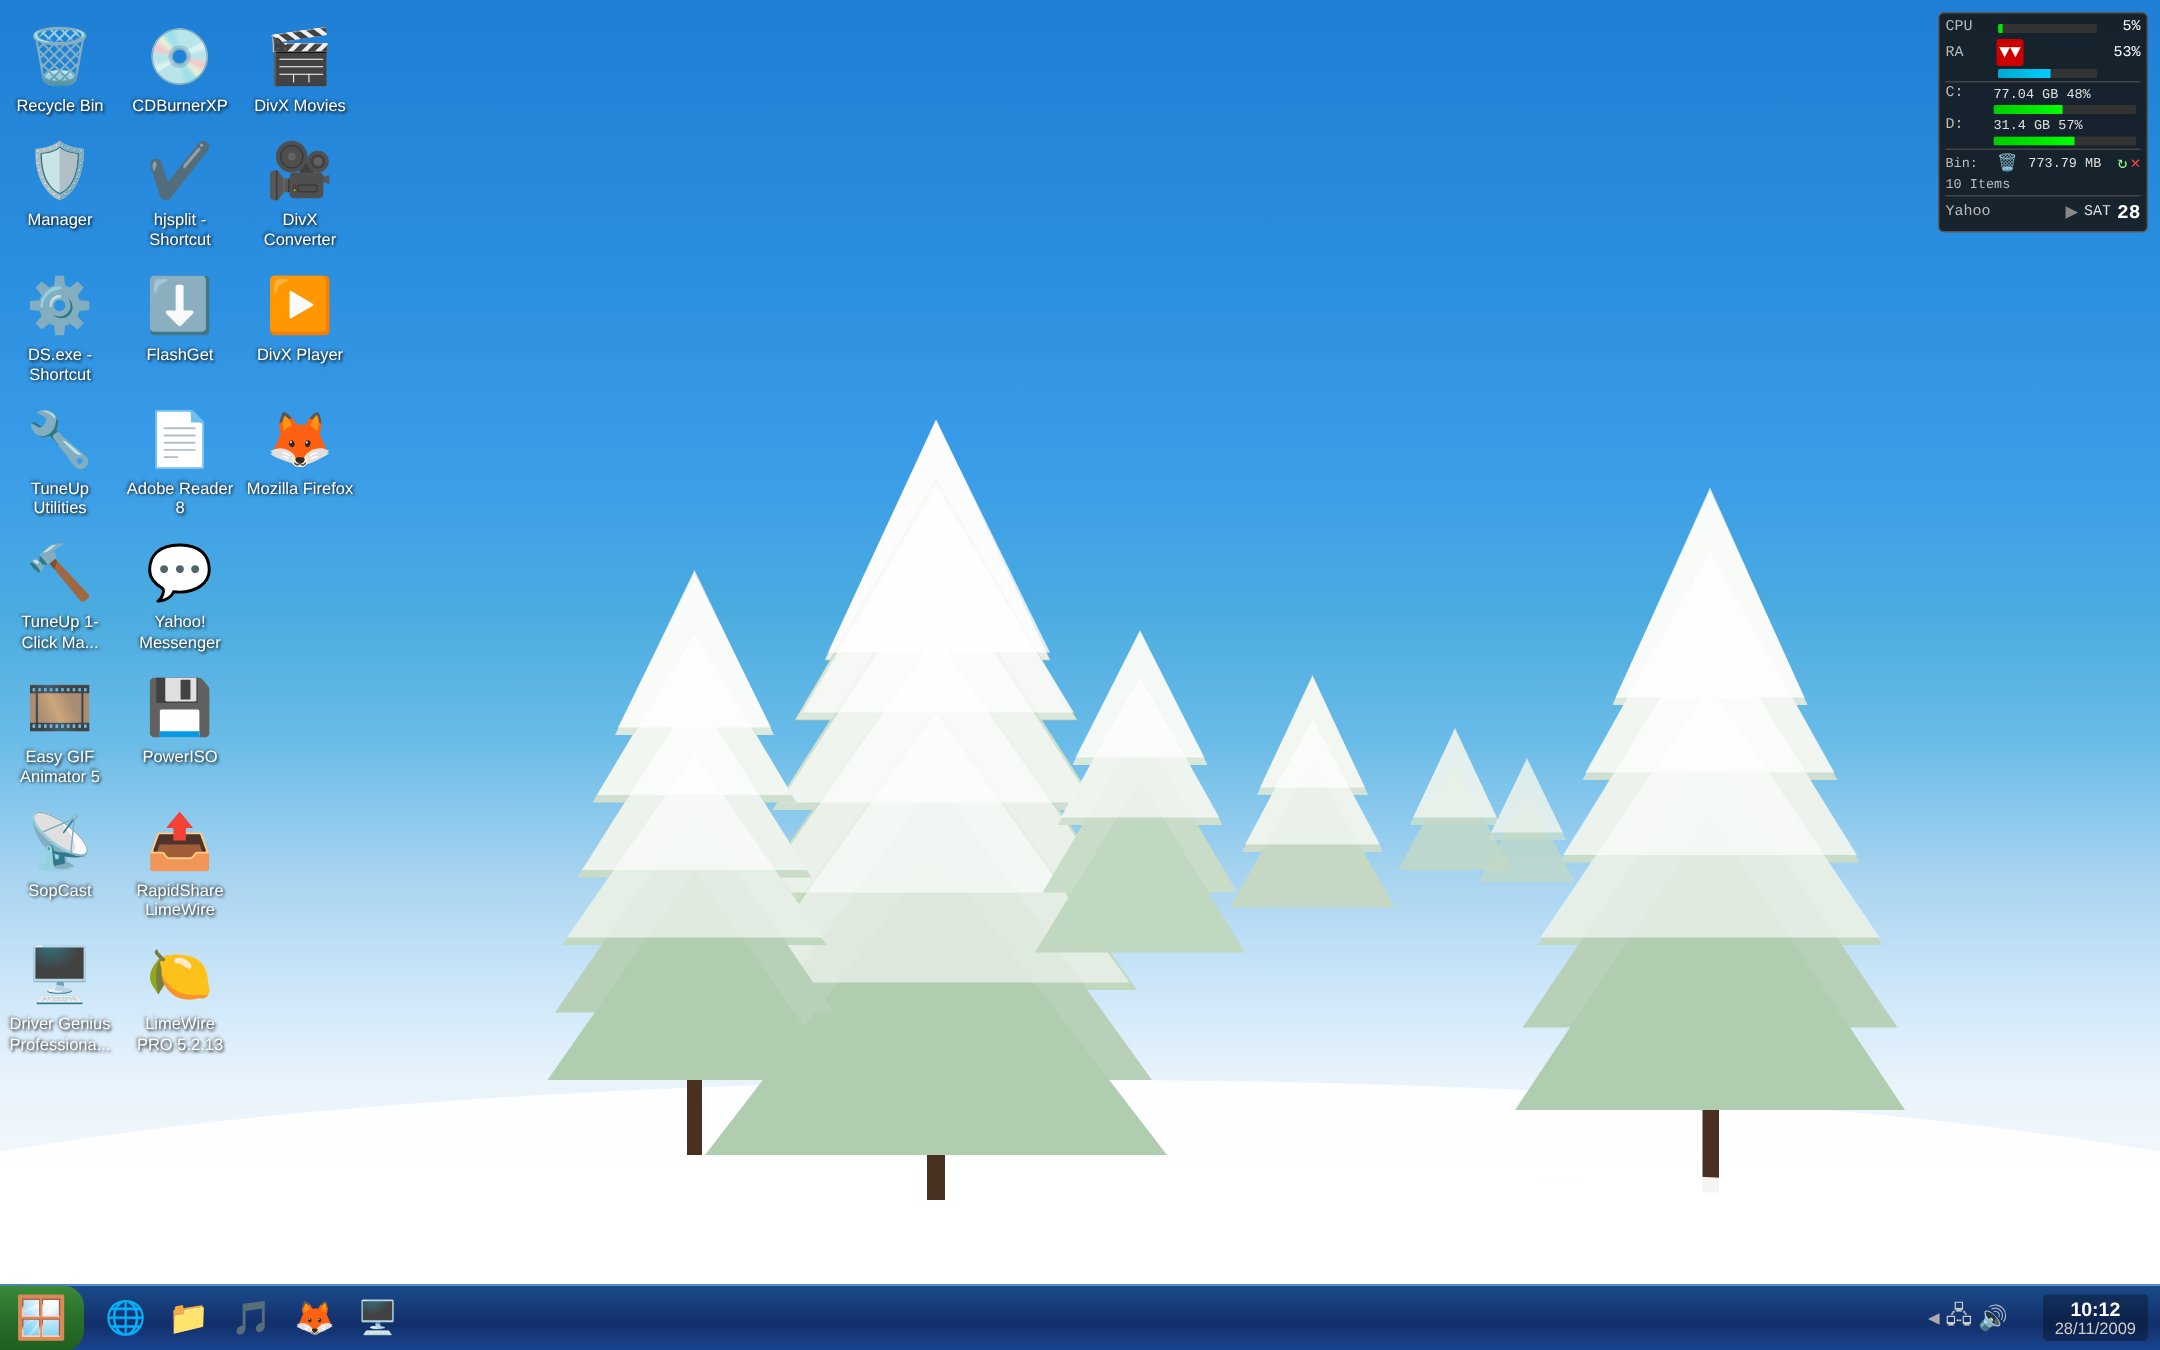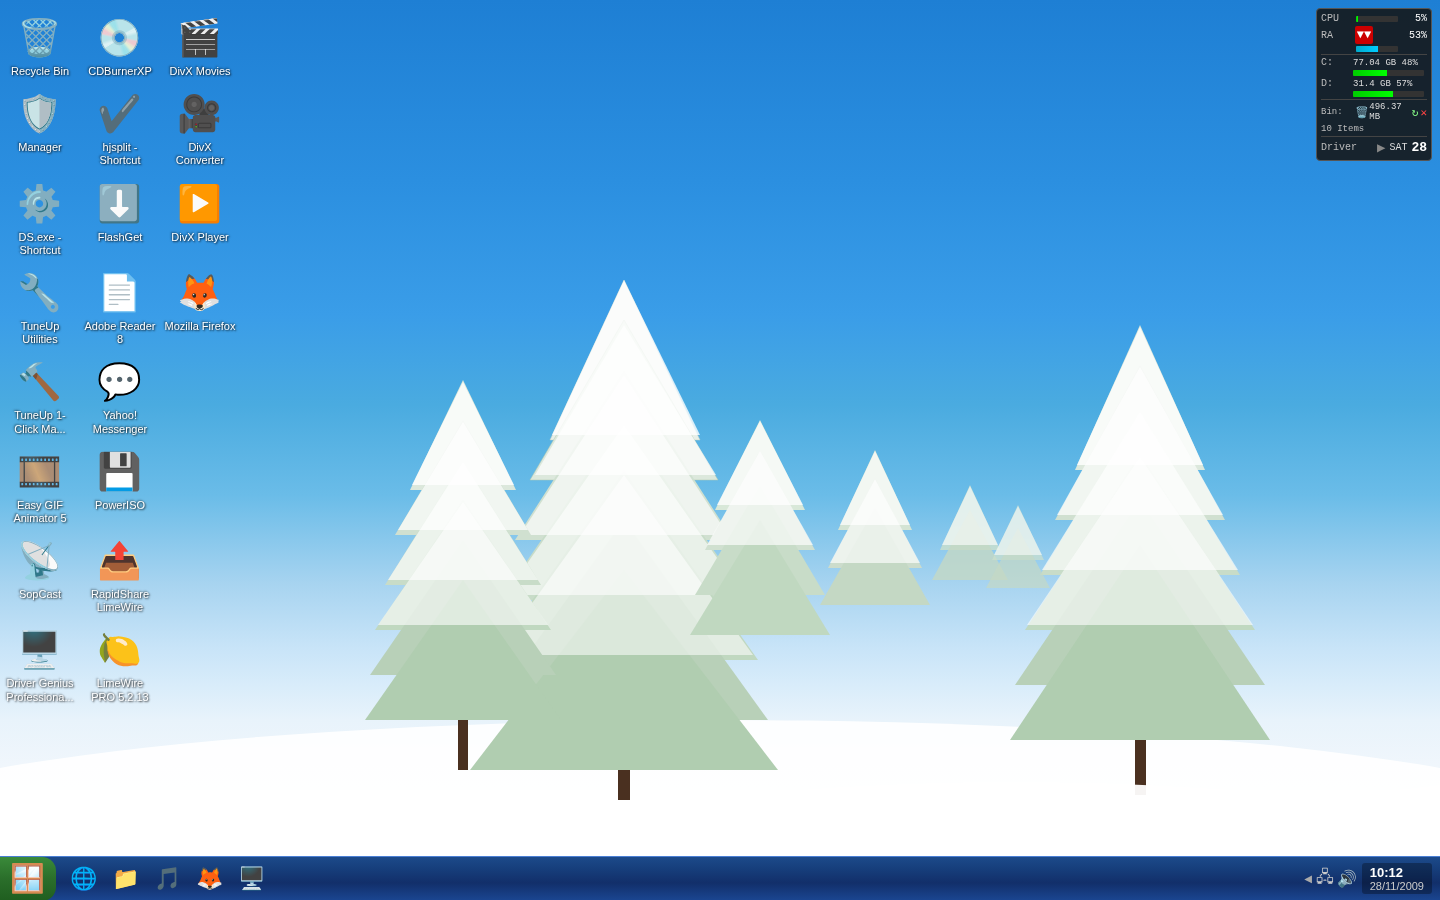--- a/index.html
+++ b/index.html
@@ -151,40 +151,42 @@
     .tray-icon {
       font-size: 16px;
       color: #ccc;
       cursor: pointer;
     }
 
     #clock {
       background: rgba(0,0,0,0.3);
       border-radius: 3px;
       padding: 2px 8px;
+      text-align: center;
       cursor: pointer;
+      margin-left: 19px;
     }
 
     .clock-time {
       font-size: 13px;
       color: #fff;
       font-weight: bold;
     }
 
     .clock-date {
       font-size: 11px;
       color: #ccc;
     }
 
     
     #sysmon {
       position: absolute;
       top: 8px;
       right: 8px;
-      width: 116px;
+      width: 140px;
       background: rgba(20, 20, 20, 0.88);
       border: 1px solid #555;
       border-radius: 4px;
       padding: 4px;
       font-family: 'Courier New', monospace;
       font-size: 10px;
       color: #ddd;
       z-index: 50;
     }
 
@@ -503,33 +505,33 @@
       <div class="sysmon-bar-d" style="width:57%"></div>
     </div>
   </div>
   <div class="sysmon-divider"></div>
 
   <div class="sysmon-bin-row">
     <span style="font-size:9px;color:#bbb;display:flex;align-items:center;gap:13px;">
       <span>Bin:</span>
       <span style="font-size:11px;">🗑️</span>
     </span>
-    <span style="font-size:9px;color:#ddd;">496.37 MB</span>
+    <span style="font-size:9px;color:#ddd;">773.79 MB</span>
     <div style="display:flex;gap:2px;margin-left:4px;">
       <span style="color:#88ff88;font-size:11px;cursor:pointer;">↻</span>
       <span style="color:#ff4444;font-size:11px;cursor:pointer;">✕</span>
     </div>
   </div>
   <div class="sysmon-row">
     <span style="font-size:9px;color:#bbb;">10 Items</span>
   </div>
   <div class="sysmon-divider"></div>
 
   <div class="sysmon-radio-row">
-    <span style="font-size:10px;color:#bbb;">Driver</span>
+    <span style="font-size:10px;color:#bbb;">Yahoo</span>
     <div style="display:flex;align-items:center;gap:4px;">
       <span style="color:#888;font-size:14px;cursor:pointer;">▶</span>
       <span style="font-size:10px;color:#ddd;">SAT</span>
       <span style="font-size:13px;color:#fff;font-weight:bold;">28</span>
     </div>
   </div>
 </div>
 
 <div id="taskbar">
 

